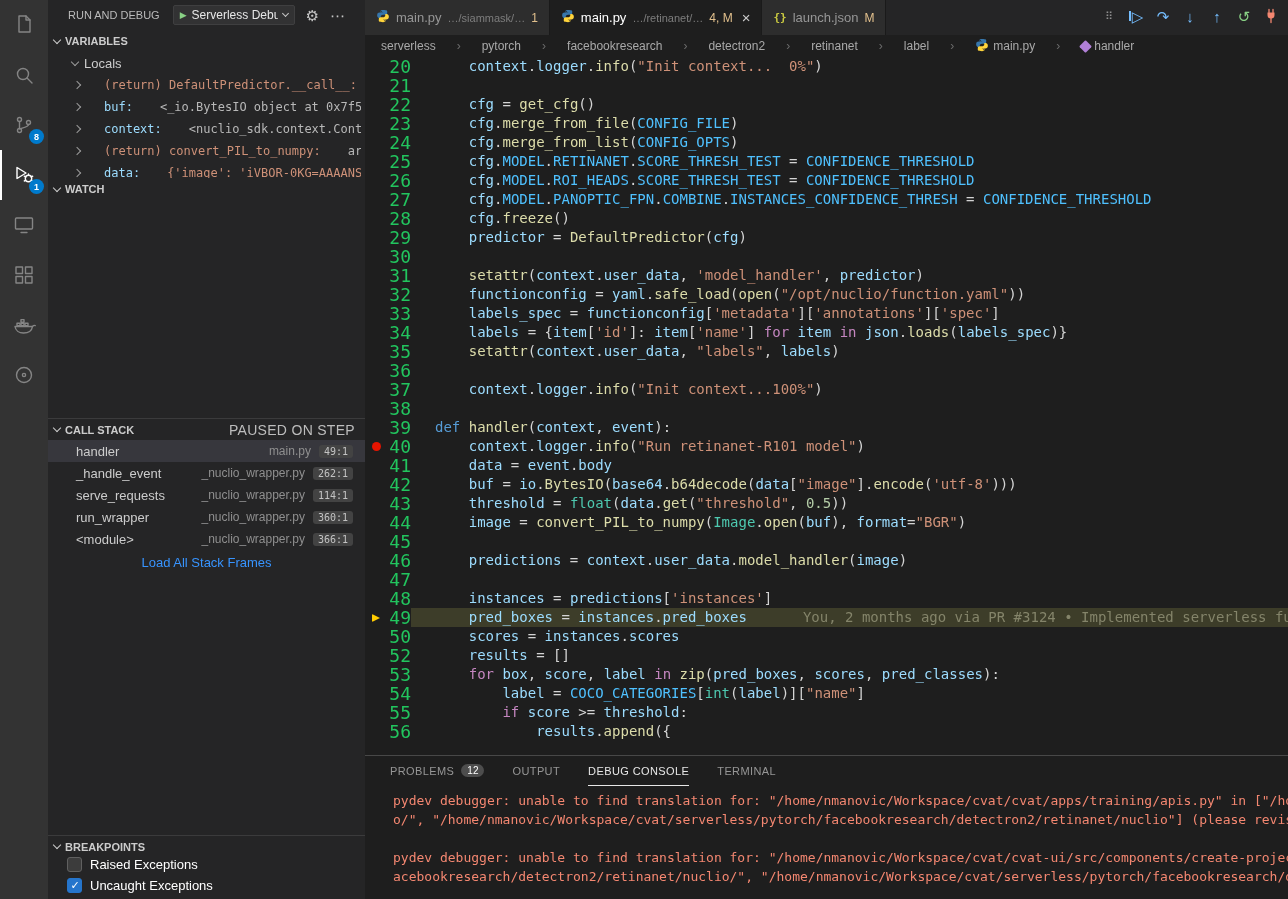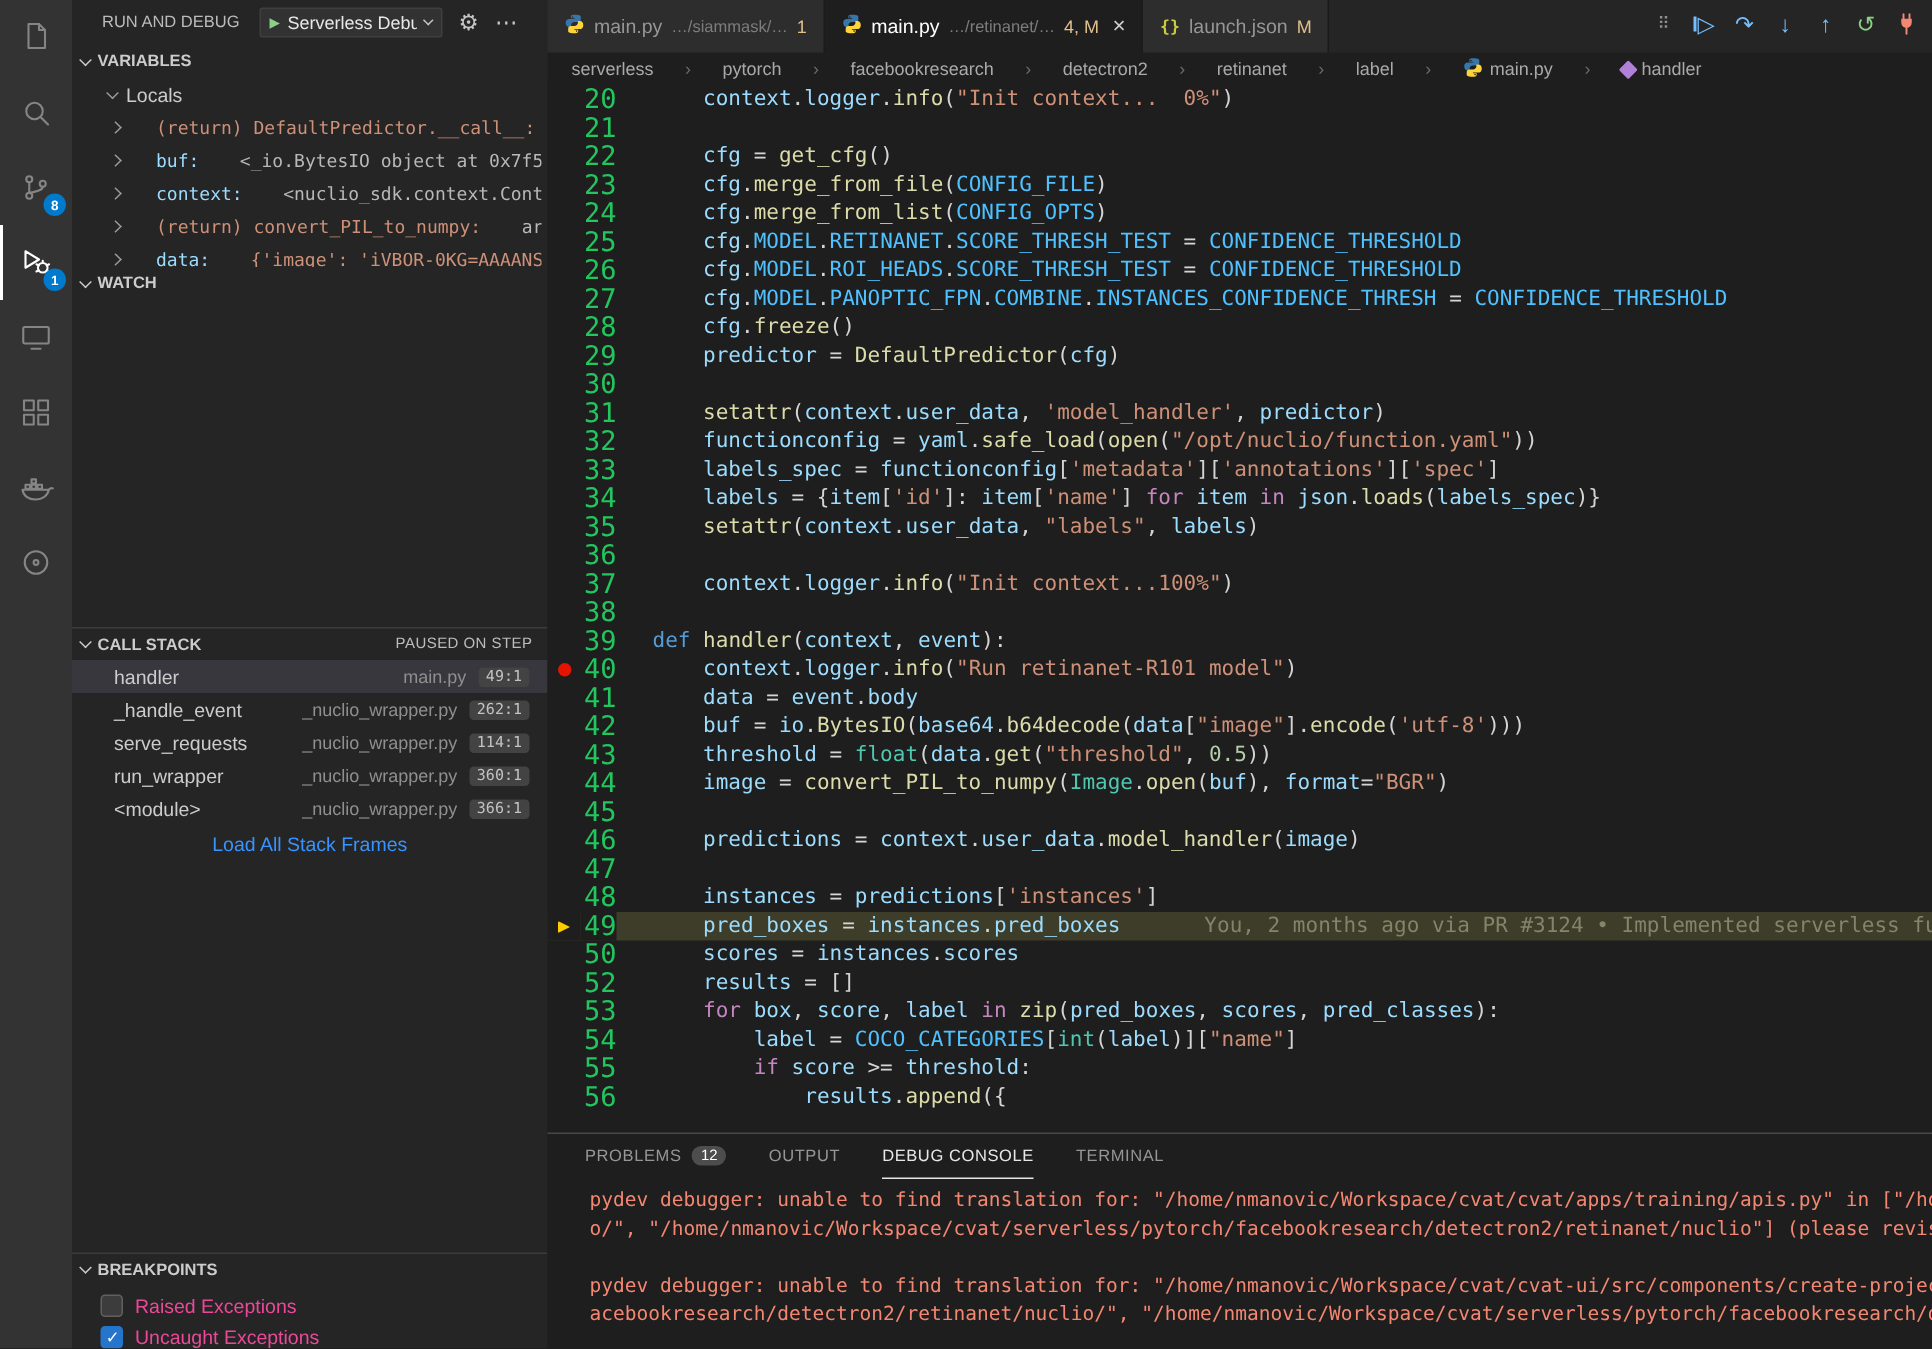--- a/index.html
+++ b/index.html
@@ -25,21 +25,21 @@
     display:flex;align-items:center;gap:5px;padding:0 6px;cursor:pointer}
   .launch-play{color:#89d185;font-size:9px;line-height:1}
   .launch-label{font-size:12px;color:#e7e7e7;max-width:86px;white-space:nowrap;overflow:hidden}
   .caret{width:5px;height:5px;border-right:1px solid #c5c5c5;border-bottom:1px solid #c5c5c5;
     transform:rotate(45deg);margin-top:-3px}
   .sb-action{margin-left:11px;color:#c5c5c5;font-size:15px;cursor:pointer;line-height:1}
 
   .section-header{height:22px;display:flex;align-items:center;gap:5px;padding:0 10px 0 6px;
     font-size:11px;font-weight:bold;color:#cccccc;flex-shrink:0;cursor:pointer}
   .section-header.bordered{border-top:1px solid rgba(128,128,128,.25)}
-  .hdr-status{margin-left:auto;font-size:10px;font-weight:normal;color:#bdbdbd;letter-spacing:.3px}
+  .hdr-status{margin-left:auto;font-size:14px;font-weight:normal;color:#bdbdbd;letter-spacing:.3px}
   .chev{width:6px;height:6px;border-right:1.3px solid #cccccc;border-bottom:1.3px solid #cccccc;flex-shrink:0}
   .chev.down{transform:rotate(45deg);margin-top:-3px}
   .chev.right{transform:rotate(-45deg);margin-right:2px}
   .chev.dim{border-color:#9a9a9a}
 
   .var-list{height:126px;overflow:hidden;flex-shrink:0}
   .tree-row{height:22px;display:flex;align-items:center;white-space:nowrap;overflow:hidden;cursor:pointer;padding-right:4px}
   .scope-row{padding-left:24px;gap:6px}
   .scope-label{color:#cccccc}
   .var-row{padding-left:26px;gap:22px}
@@ -51,21 +51,21 @@
   .watch-body{flex:0 0 218px}
 
   .stack-row{height:22px;display:flex;align-items:center;gap:8px;padding:0 12px 0 28px;color:#cccccc;cursor:pointer}
   .stack-row.sel{background:#37373d}
   .stack-fn{white-space:nowrap}
   .stack-file{margin-left:auto;color:#8f8f8f;font-size:12px;white-space:nowrap}
   .stack-loc{background:#434343;color:#c3c3c3;font-size:10px;padding:1px 5px;border-radius:3px;
     font-family:"DejaVu Sans Mono",monospace}
   .stack-link{height:24px;display:flex;align-items:center;justify-content:center;color:#3794ff;cursor:pointer;flex-shrink:0}
   .sb-spacer{flex:1}
-  .bp-row{height:21px;display:flex;align-items:flex-end;gap:8px;padding-left:19px;color:#ec4899}
+  .bp-row{height:21px;display:flex;align-items:flex-start;gap:8px;padding-left:19px;color:#ffffff}
   .checkbox{width:15px;height:15px;border:1px solid #606060;background:#3c3c3c;border-radius:3px;
     position:relative;flex-shrink:0;cursor:pointer}
   .checkbox.checked{background:#2575cc;border-color:#2575cc}
   .checkbox.checked::after{content:"✓";position:absolute;left:2.5px;top:-0.5px;color:#fff;font-size:11px}
 
   
   .main{flex:1;min-width:0;display:flex;flex-direction:column}
   .tabbar{height:35px;background:#252526;display:flex;flex-shrink:0;position:relative}
   .tabs-strip{display:flex;height:100%}
   .tab{display:flex;align-items:center;gap:6px;padding:0 11px;background:#2d2d2d;

